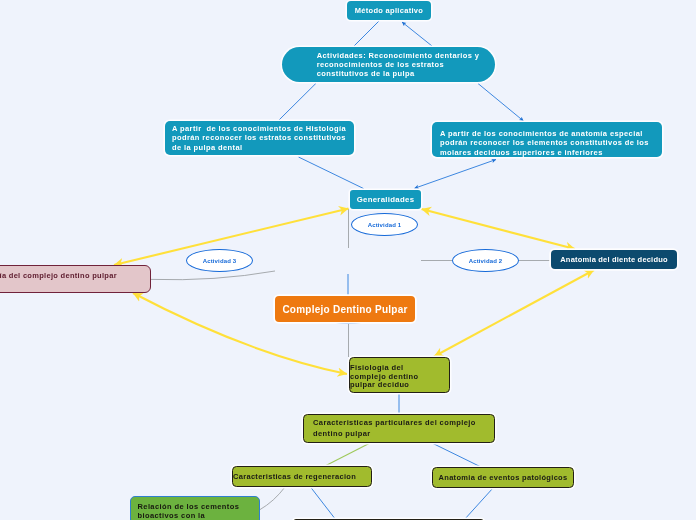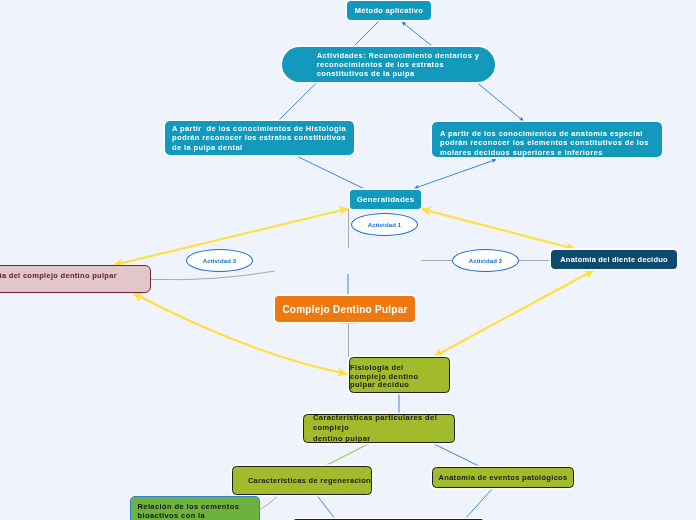--- a/index.html
+++ b/index.html
@@ -51,23 +51,23 @@
   #n-anatomia{left:551px;top:250px;width:126px;height:19px;background:#0c4a6e;
               color:#fff;font-weight:bold;font-size:7.5px;letter-spacing:.2px;
               border-radius:4px;justify-content:center;box-shadow:0 0 0 1.8px #fdfdfe;}
 
   
   .olive{background:#a1bb2d;border:1.6px solid #221f16;border-radius:4.5px;
          color:#1b1b15;font-weight:bold;font-size:7.5px;letter-spacing:.4px;
          box-shadow:0 0 0 1.5px #fdfdff;}
   #n-fisiologia{left:349px;top:357px;width:101px;height:36px;
                 line-height:8.5px;padding-top:6px;align-items:flex-start;}
-  #n-caract{left:303px;top:414px;width:152px;height:29px;padding-left:9px;
+  #n-caract{left:303px;top:414px;width:192px;height:29px;padding-left:9px;
             line-height:10.5px;}
-  #n-regen{left:232px;top:466px;width:140px;height:29px;justify-content:flex-end;
+  #n-regen{left:232px;top:466px;width:140px;height:21px;justify-content:flex-start;
            letter-spacing:.3px;}
   #n-cascada{left:432px;top:467px;width:142px;height:21px;justify-content:center;
              letter-spacing:.3px;}
   #n-bottom{left:293px;top:519px;width:191px;height:30px;border-radius:3px;
             box-shadow:0 0 0 1.5px #fdfdff;}
 
   
   #n-cementos{left:130px;top:496px;width:130px;height:36px;background:#6cb23f;
               border:1.6px solid #2f7fd0;border-radius:5px;color:#17170f;
               font-weight:bold;font-size:7.5px;letter-spacing:.4px;line-height:9.3px;

